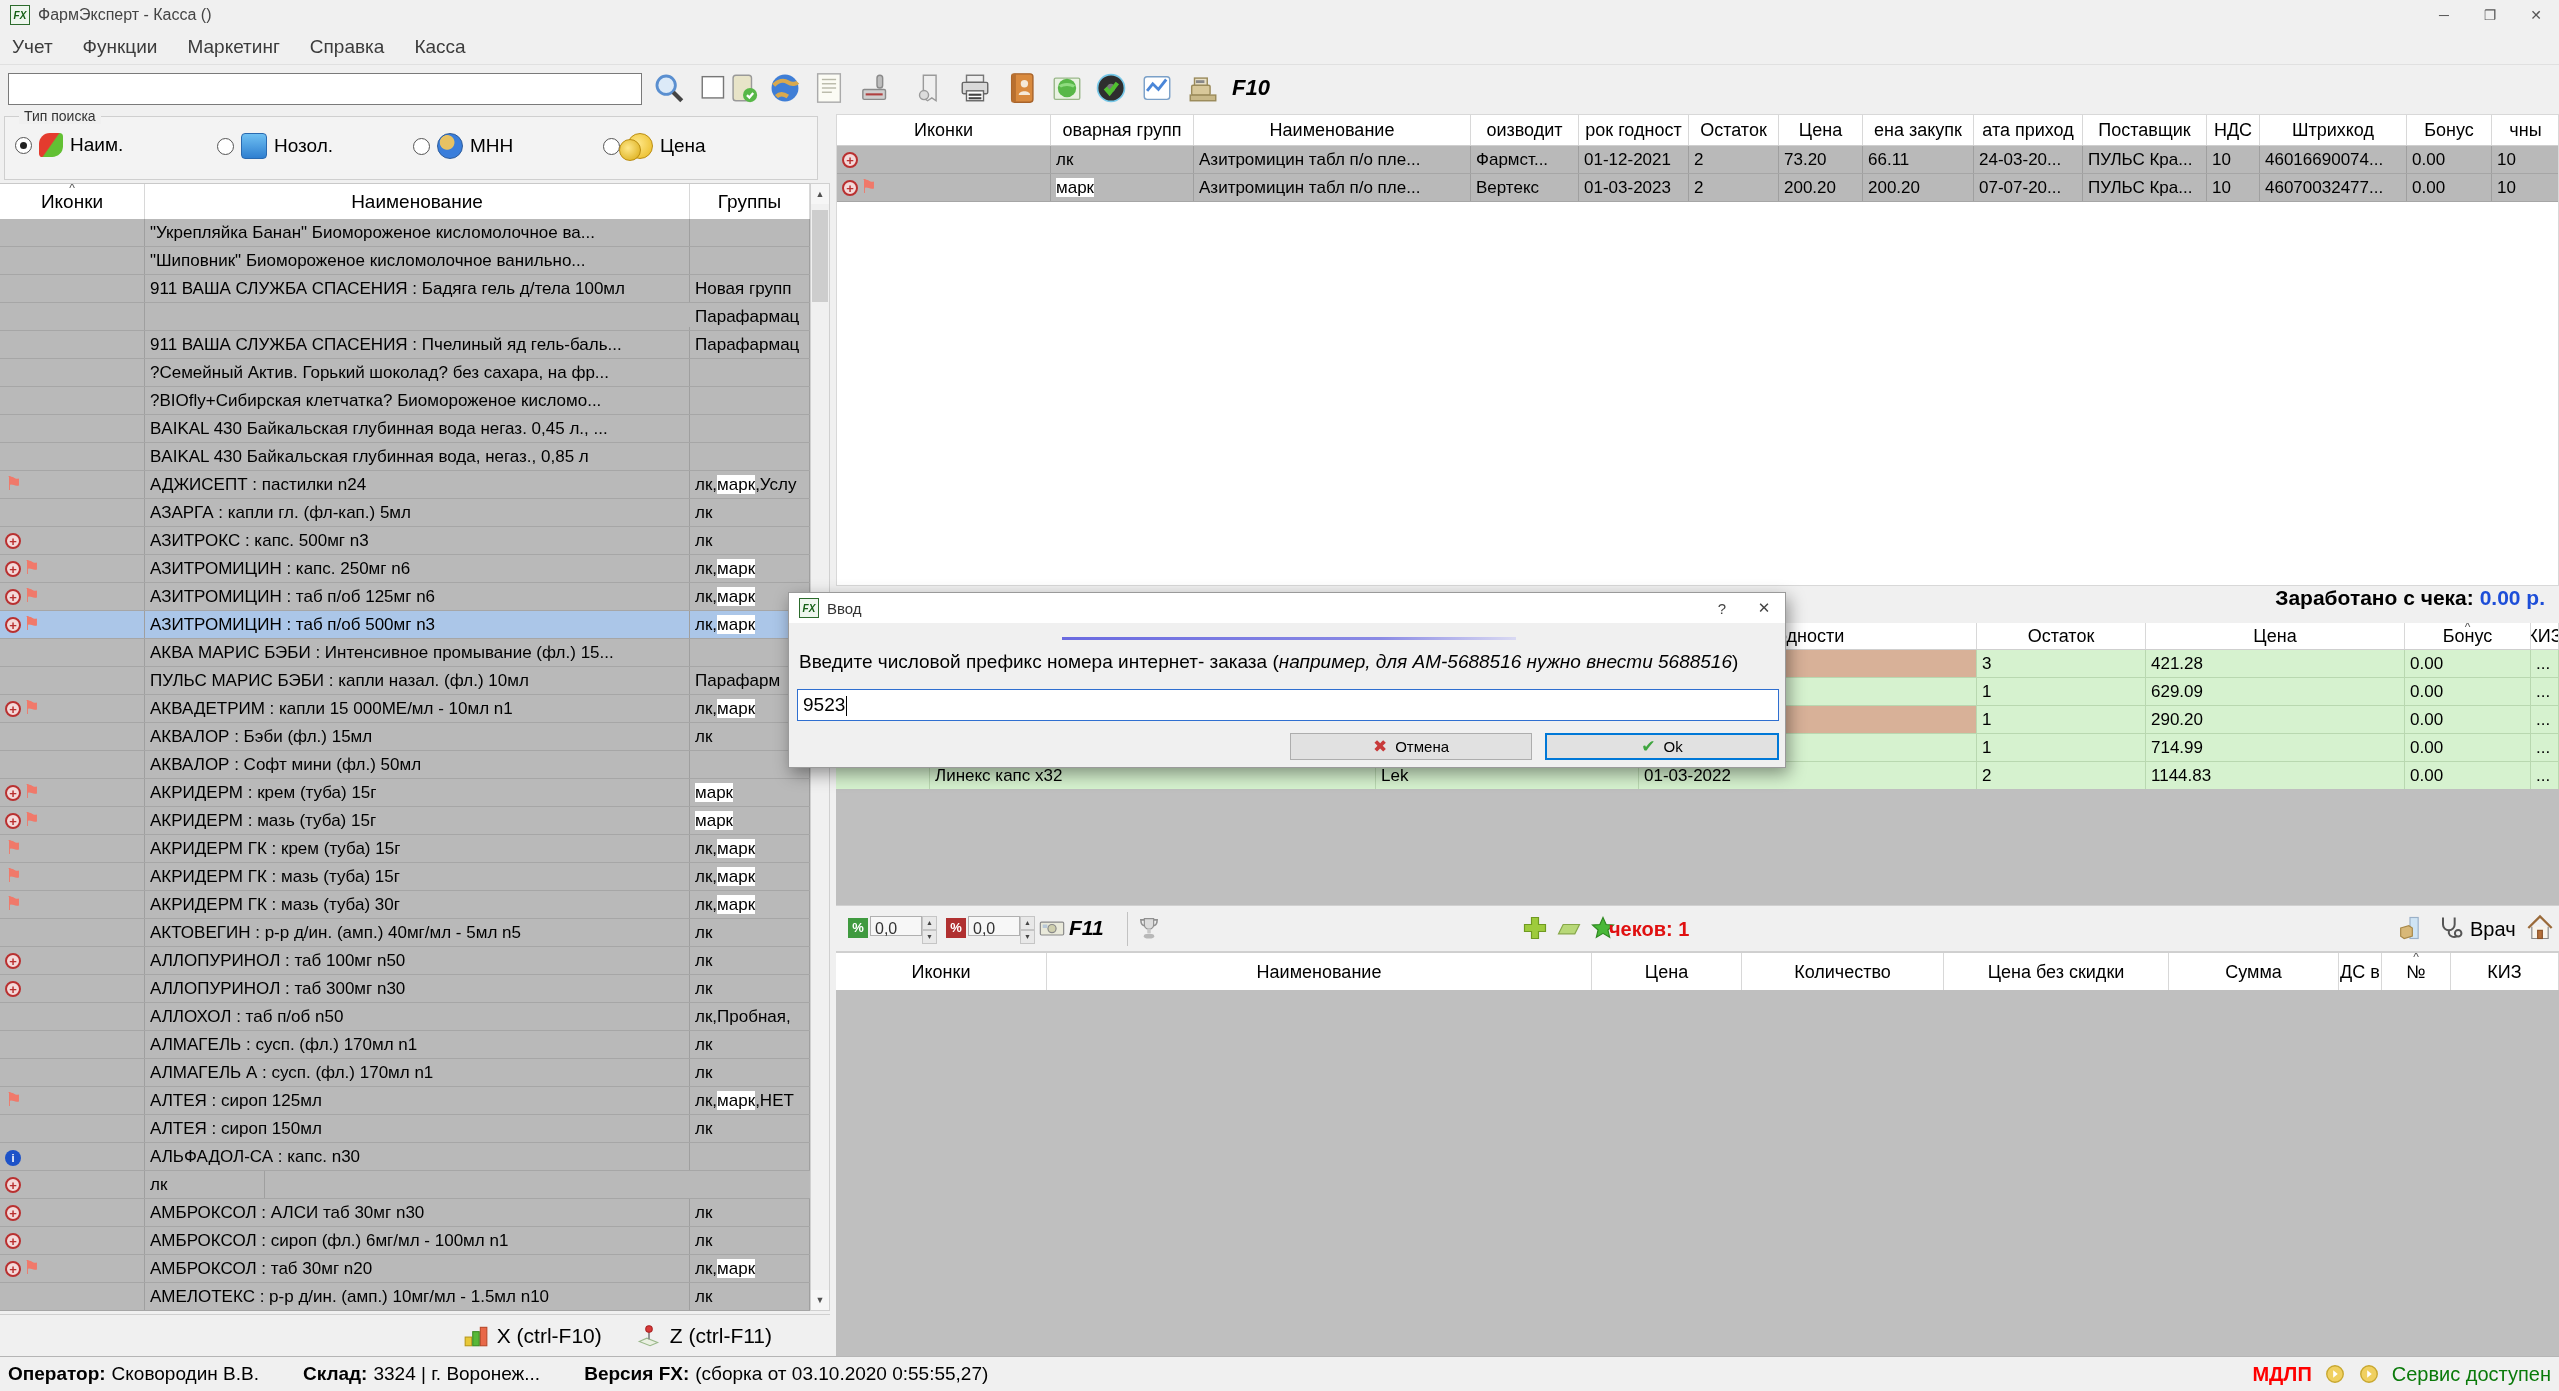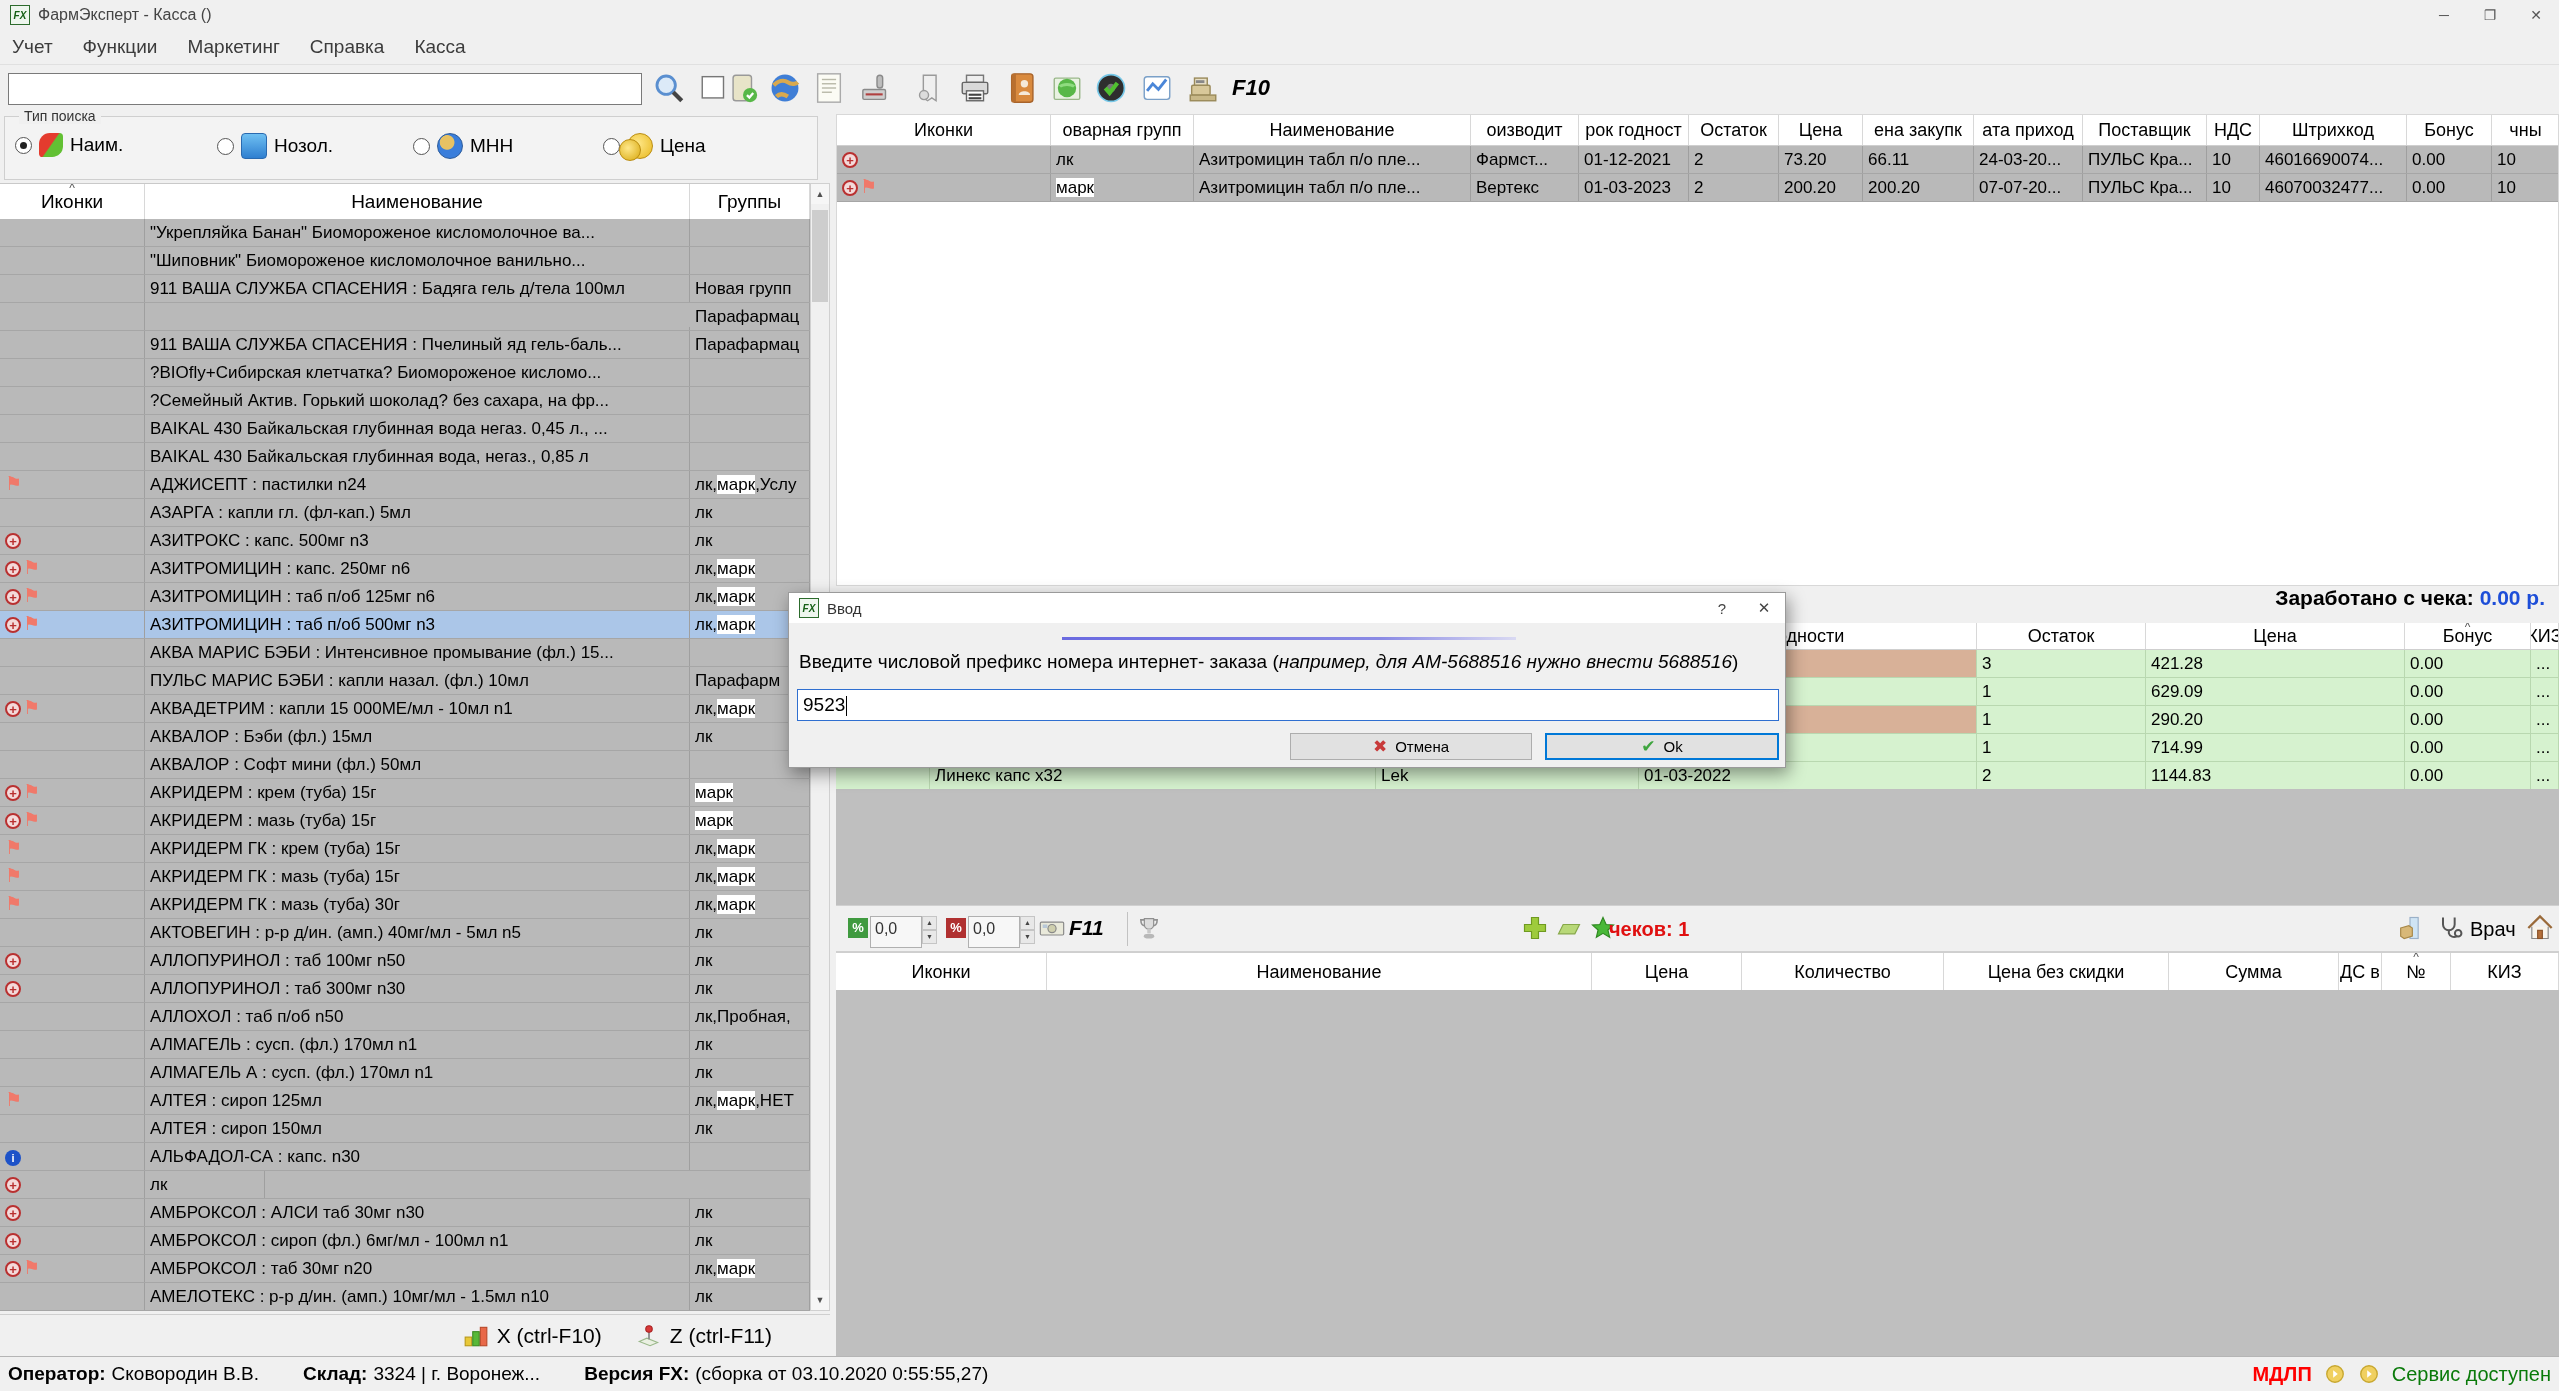--- a/index.html
+++ b/index.html
@@ -72,21 +72,21 @@
   .mid-table{position:absolute;left:0;top:511px;width:1723px;}
   .mid-table .gtable-header{height:26px;}
   .mrow{display:flex;height:28px;background:#d6f2cf;border-bottom:1px solid #b9d8b0;box-sizing:border-box;}
   .mrow .cell{border-right:1px solid #b9d8b0;}
   .cell.tan{background:#d8b198;}
   .mid-empty{position:absolute;left:0;top:677px;width:1723px;height:116px;background:#bfbfbf;}
   .btm-toolbar{position:absolute;left:0;top:793px;width:1723px;height:47px;background:#f0f0f0;border-top:1px solid #d0d0d0;border-bottom:1px solid #d0d0d0;box-sizing:border-box;}
   .badge{position:absolute;top:12px;width:20px;height:20px;color:#fff;font-size:13px;font-weight:bold;text-align:center;line-height:20px;}
   .badge.green{background:#3f9a3f;}
   .badge.red{background:#b03030;}
-  .spinfield{position:absolute;top:10px;height:32px;border:1px solid #b0b0b0;background:#f7f7f7;font-size:16px;color:#333;
+  .spinfield{position:absolute;top:10px;height:20px;border:1px solid #b0b0b0;background:#f7f7f7;font-size:16px;color:#333;
              padding:0 4px;line-height:24px;box-sizing:border-box;}
   .spinarrows{position:absolute;top:10px;width:15px;height:24px;display:flex;flex-direction:column;}
   .spinarrows span{flex:1;font-size:7px;color:#444;text-align:center;line-height:12px;background:#e8e8e8;border:1px solid #c5c5c5;}
   .bt-ic{position:absolute;top:8px;width:28px;height:28px;}
   .bt-ic svg{width:28px;height:28px;}
   .f11{position:absolute;left:233px;top:10px;font-size:21px;font-weight:bold;font-style:italic;}
   .sep{position:absolute;left:291px;top:6px;width:1px;height:34px;background:#c2c2c2;}
   .cheques{position:absolute;left:773px;top:12px;font-size:20px;font-weight:bold;color:#e01010;}
   .doctor{position:absolute;left:1634px;top:12px;font-size:20px;}
   .btm-header{position:absolute;left:0;top:840px;width:1723px;height:38px;background:#fff;border-top:1px solid #cfcfcf;}
@@ -249,26 +249,26 @@
         <div class="cell" style="flex: 0 0 545px; width: 545px; margin-top: 24px;">911 ВАША СЛУЖБА СПАСЕНИЯ : Грибкосепт гель д/ног ...</div>
         <div class="cell" style="flex: 0 0 120px; width: 120px;">Парафармац</div>
       </div>
       <div class="lrow">
         <div class="cell" style="flex: 0 0 145px; width: 145px;"></div>
         <div class="cell" style="flex: 0 0 545px; width: 545px;">911 ВАША СЛУЖБА СПАСЕНИЯ : Пчелиный яд гель-баль...</div>
         <div class="cell" style="flex: 0 0 120px; width: 120px;">Парафармац</div>
       </div>
       <div class="lrow">
         <div class="cell" style="flex: 0 0 145px; width: 145px;"></div>
+        <div class="cell" style="flex: 0 0 545px; width: 545px;">?Семейный Актив. Горький шоколад? без сахара, на фр...</div>
+        <div class="cell" style="flex: 0 0 120px; width: 120px;"></div>
+      </div>
+      <div class="lrow">
+        <div class="cell" style="flex: 0 0 145px; width: 145px;"></div>
         <div class="cell" style="flex: 0 0 545px; width: 545px;">?BIOfly+Сибирская клетчатка? Биомороженое кисломо...</div>
-        <div class="cell" style="flex: 0 0 120px; width: 120px;"></div>
-      </div>
-      <div class="lrow">
-        <div class="cell" style="flex: 0 0 145px; width: 145px;"></div>
-        <div class="cell" style="flex: 0 0 545px; width: 545px;">?Семейный Актив. Горький шоколад? без сахара, на фр...</div>
         <div class="cell" style="flex: 0 0 120px; width: 120px;"></div>
       </div>
       <div class="lrow">
         <div class="cell" style="flex: 0 0 145px; width: 145px;"></div>
         <div class="cell" style="flex: 0 0 545px; width: 545px;">BAIKAL 430 Байкальская глубинная вода  негаз. 0,45 л., ...</div>
         <div class="cell" style="flex: 0 0 120px; width: 120px;"></div>
       </div>
       <div class="lrow">
         <div class="cell" style="flex: 0 0 145px; width: 145px;"></div>
         <div class="cell" style="flex: 0 0 545px; width: 545px;">BAIKAL 430 Байкальская глубинная вода, негаз., 0,85 л</div>

